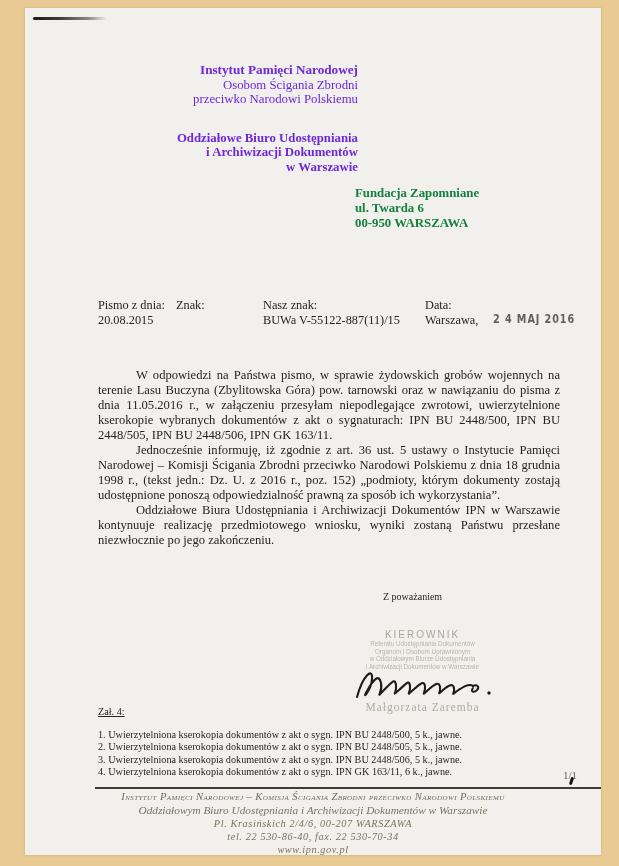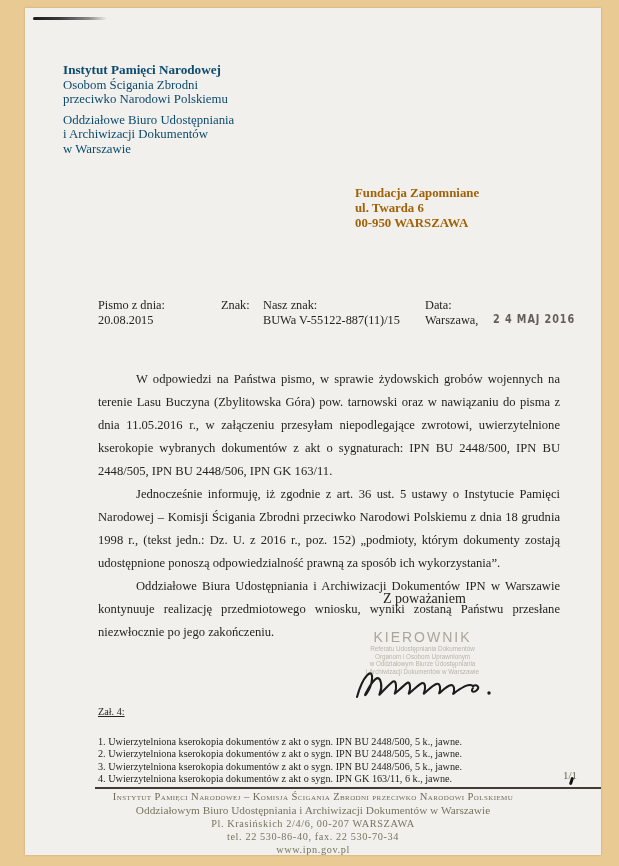--- a/index.html
+++ b/index.html
@@ -15,86 +15,86 @@
     background:#f1f0ec;
     box-shadow:0 0 2px rgba(120,100,60,.35);
   }
   .artifact-line{
     position:absolute;left:8px;top:9px;width:74px;height:3px;
     background:linear-gradient(to right,#1c1c1c 0%,#3a3a3a 35%,#8a8a86 75%,rgba(150,150,146,0));
     border-radius:2px;
   }
   .sender{
     position:absolute;left:38px;top:55px;width:295px;
-    text-align:left;color:#0c4a6e;font-size:12.8px;line-height:14.6px;
+    text-align:right;color:#6d28d9;font-size:12.8px;line-height:14.6px;
   }
   .sender .org{font-weight:bold;font-size:13.2px;}
-  .sender .office{margin-top:6px;}
+  .sender .office{margin-top:24px;font-weight:bold;}
   .recipient{
     position:absolute;left:330px;top:178px;
-    font-weight:bold;color:#a16207;font-size:12.8px;line-height:15.2px;
+    font-weight:bold;color:#15803d;font-size:12.8px;line-height:15.2px;
   }
   .ref{position:absolute;top:290px;left:0;width:576px;color:#26241f;font-size:12.3px;}
   .ref span{position:absolute;white-space:nowrap;}
   .ref .l1{left:73px;top:0;}
   .ref .v1{left:73px;top:15px;}
-  .ref .l2{left:151px;top:0;margin-left:45px;}
+  .ref .l2{left:151px;top:0;}
   .ref .l3{left:238px;top:0;}
   .ref .v3{left:238px;top:15px;}
   .ref .l4{left:400px;top:0;}
   .ref .v4{left:400px;top:15px;}
   .date-stamp{
     left:468px;top:13px;
     font-family:"DejaVu Sans",sans-serif;font-size:10.5px;font-weight:600;
     color:rgba(88,84,76,.92);letter-spacing:1px;
     transform:scaleX(.92) scaleY(1.15);transform-origin:left top;
   }
   .body-text{
     position:absolute;left:73px;top:360px;width:462px;
-    color:#26241f;font-size:12.6px;line-height:23px;
+    color:#26241f;font-size:12.6px;line-height:15px;
     text-align:justify;
   }
   .body-text p{margin:0;text-indent:38px;}
   .closing{
     position:absolute;left:358px;top:583px;
-    color:#26241f;font-size:14px;
+    color:#26241f;font-size:10px;
   }
   .stamp{
     position:absolute;left:305px;top:621px;width:185px;
     text-align:center;color:#b2afa4;
     filter:blur(.4px);
   }
-  .stamp .title{font-family:"Liberation Sans",sans-serif;font-size:14px;letter-spacing:2px;color:#a9a69b;}
+  .stamp .title{font-family:"Liberation Sans",sans-serif;font-size:10px;letter-spacing:2px;color:#a9a69b;}
   .stamp .line{font-family:"Liberation Sans",sans-serif;font-size:6.3px;line-height:7.6px;color:#b8b5aa;}
   .stamp-name{
     position:absolute;left:305px;top:693px;width:185px;text-align:center;
     color:#aeab9f;font-size:11.5px;letter-spacing:1px;filter:blur(.35px);
   }
   .signature{position:absolute;left:318px;top:645px;}
   .attachments{
     position:absolute;left:73px;top:698px;color:#26241f;
     font-size:10.2px;line-height:12.6px;
   }
-  .attachments .head{text-decoration:underline;display:inline-block;margin-bottom:17px;}
+  .attachments .head{text-decoration:underline;display:inline-block;margin-bottom:10px;}
   .prepared{
     position:absolute;left:73px;top:762px;font-size:11px;color:#5b584c;
   }
   .prepared b{color:#35322a;}
   .page-num{
     position:absolute;left:538px;top:761px;font-size:11px;color:#6a675a;
   }
   .speck{
     position:absolute;left:545px;top:769px;width:3px;height:8px;background:#111;
     border-radius:2px;transform:rotate(18deg);
   }
   .footer-rule{
     position:absolute;left:70px;top:779px;width:506px;height:2px;background:#3f3d35;
   }
   .footer{
-    position:absolute;left:0;top:783px;width:576px;text-align:center;color:#77745f;
+    position:absolute;left:0;top:783px;width:576px;text-align:center;color:#77745f;font-style:italic;
   }
   .footer .f1{font-variant:small-caps;font-size:10.6px;letter-spacing:.4px;color:#6f6c58;line-height:12.5px;}
   .footer .f2{font-size:11.3px;line-height:13px;}
   .footer .f3{font-size:10.3px;line-height:13px;letter-spacing:.6px;}
   .footer .f4{font-size:10.3px;line-height:13px;letter-spacing:.6px;}
   .footer .f5{font-size:10.3px;line-height:13px;letter-spacing:.6px;}
 </style>
 </head>
 <body>
 
@@ -145,20 +145,21 @@
     <div class="line">w Oddziałowym Biurze Udostępniania</div>
     <div class="line">i Archiwizacji Dokumentów w Warszawie</div>
   </div>
 
   <svg class="signature" width="165" height="55" viewBox="0 0 165 55">
     <path d="M14,44 C20,22 30,14 29,26 C28,38 18,48 24,38 C30,27 36,20 38,30 C40,40 32,46 40,38 C48,30 52,24 53,32 C54,40 48,44 56,37 C63,31 66,26 67,33 C68,40 62,44 70,37 C77,31 81,27 82,33 C83,40 77,44 85,37 C92,31 96,28 97,34 C98,40 93,43 100,37 C106,32 110,30 111,35 C112,41 107,43 114,38 C120,34 126,30 130,33" fill="none" stroke="#1d1c1a" stroke-width="2.1" stroke-linecap="round"></path>
     <path d="M130,33 c4,-2 7,1 4,4 c-3,3 -7,2 -4,-2" fill="none" stroke="#1d1c1a" stroke-width="2" stroke-linecap="round"></path>
     <circle cx="146" cy="40" r="1.7" fill="#1d1c1a"></circle>
   </svg>
 
+  <div class="stamp-name">Małgorzata Zaremba</div>
 
   <div class="attachments">
     <span class="head">Zał. 4:</span>
     <div>1. Uwierzytelniona kserokopia dokumentów z akt o sygn. IPN BU 2448/500, 5 k., jawne.</div>
     <div>2. Uwierzytelniona kserokopia dokumentów z akt o sygn. IPN BU 2448/505, 5 k., jawne.</div>
     <div>3. Uwierzytelniona kserokopia dokumentów z akt o sygn. IPN BU 2448/506, 5 k., jawne.</div>
     <div>4. Uwierzytelniona kserokopia dokumentów z akt o sygn. IPN GK 163/11, 6 k., jawne.</div>
   </div>
 
   <div class="page-num">1/1</div>

